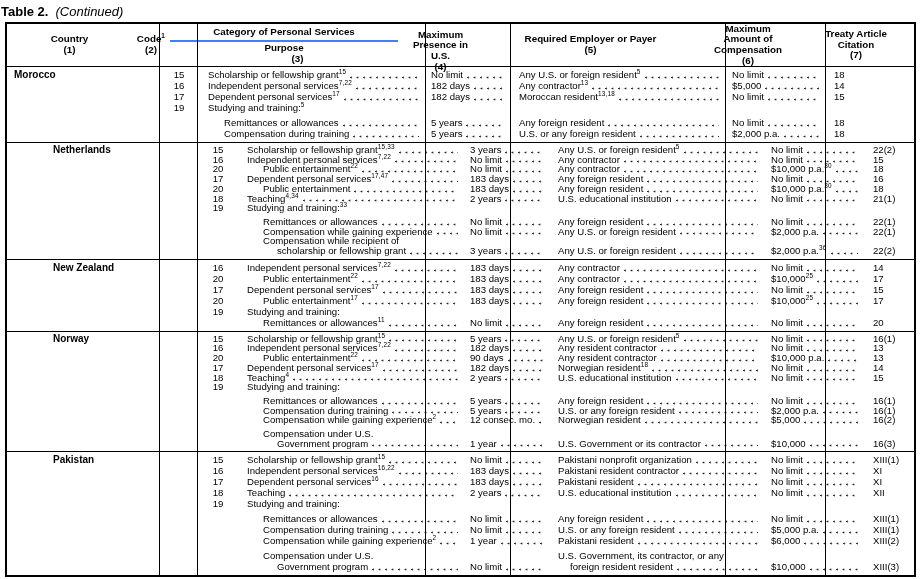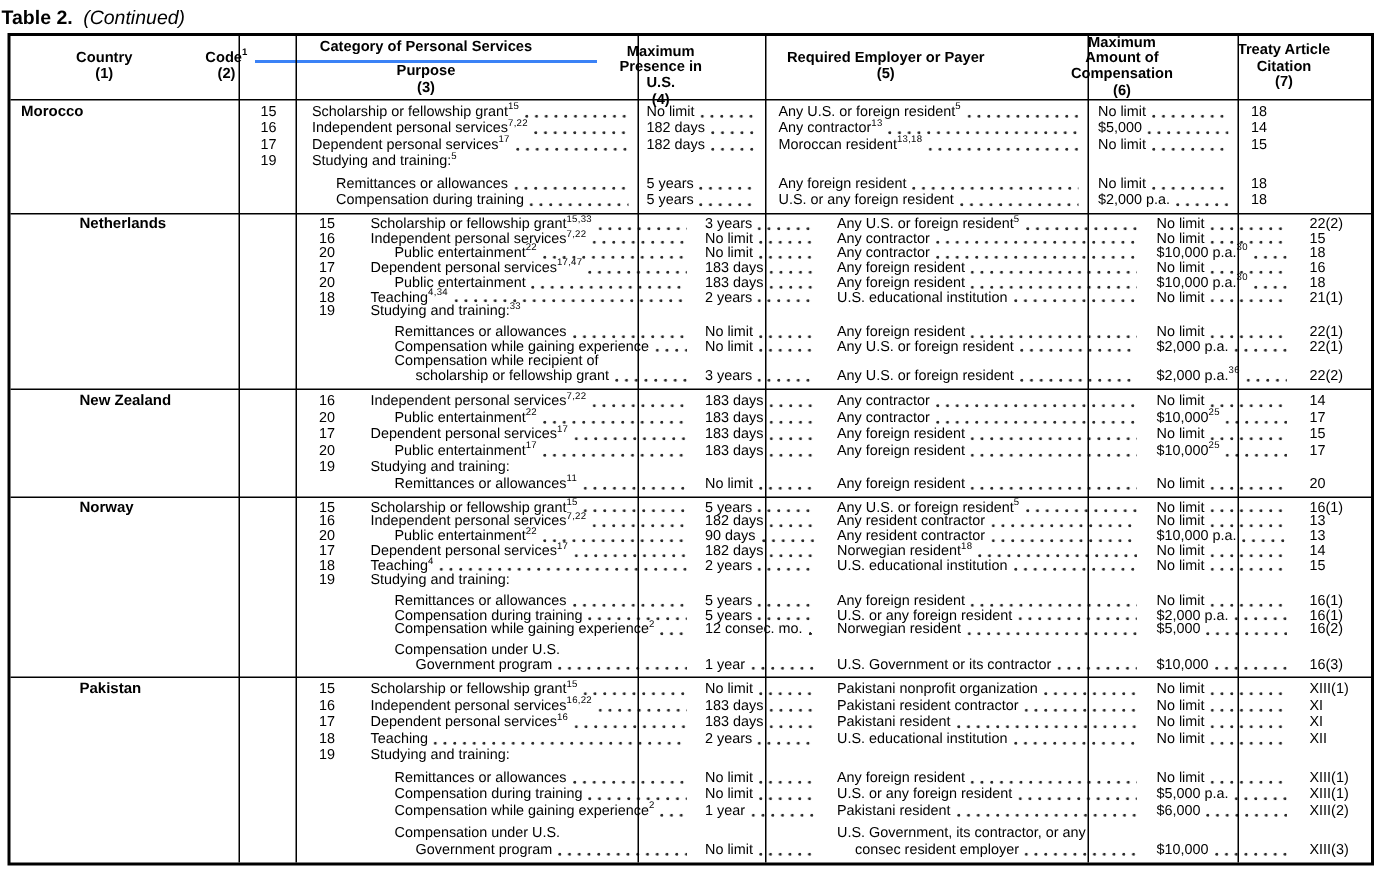--- a/index.html
+++ b/index.html
@@ -8,21 +8,21 @@
   .title{position:absolute;left:1px;top:4px;font-size:13px;}
   .t-bold{font-weight:bold;}
   .t-ital{font-style:italic;margin-left:7px;}
   .table{position:absolute;left:5px;top:22px;width:911px;border:2px solid #000;box-sizing:border-box;background:#fff;}
   .vl{position:absolute;top:0;bottom:0;width:1px;background:#000;z-index:2;}
   .thead{height:42px;border-bottom:1px solid #000;display:flex;font-weight:bold;font-size:9.8px;line-height:10.6px;text-align:center;}
   .hc{display:flex;flex-direction:column;align-items:center;justify-content:center;box-sizing:border-box;flex-shrink:0;}
   .w1{width:125px}.w2{width:38px}.w3{width:228px}.w4{width:85px}.w5{width:215px}.w6{width:100px}.w7{flex:1}
   .hc3{padding:0;justify-content:flex-start;}
   .cat{height:18px;width:100%;border-bottom:2px solid #3b82f6;display:flex;align-items:center;justify-content:center;box-sizing:border-box;}
-  .purp{flex:1;display:flex;flex-direction:column;align-items:center;justify-content:center;}
+  .purp{flex:1;display:flex;flex-direction:column;align-items:flex-end;justify-content:center;}
   .hw58{max-width:58px;margin-top:12px;}
   .hw72{max-width:72px;}
   .section{padding:2px 0 3px;}
   .section + .section{border-top:1px solid #000;padding-left:39px;}
   .line{display:flex;font-size:9.6px;line-height:11px;align-items:flex-end;}
   .sec-1 .line,.sec-3 .line{line-height:9.7px;}
   .line.gap{margin-top:4px;}
   .c{box-sizing:border-box;flex-shrink:0;display:flex;align-items:baseline;min-width:0;}
   .c1{width:153px;padding-left:7px;}
   .c2{width:38px;justify-content:center;}
@@ -1066,21 +1066,21 @@
             <div class="c c2"></div>
             <div class="c c3">
               <span class="pt ind2"><span>Government program</span></span>
               <div class="dots"></div>
             </div>
             <div class="c c4">
               <span class="pt">No limit</span>
               <div class="dots"></div>
             </div>
             <div class="c c5">
-              <span class="pt eind"><span>consec resident employer</span></span>
+              <span class="pt eind"><span>foreign resident resident</span></span>
               <div class="dots"></div>
             </div>
             <div class="c c6">
               <span class="pt"><span>$10,000</span></span>
               <div class="dots"></div>
             </div>
             <div class="c c7">
               <span class="pt">XIII(3)</span>
             </div>
           </div>

